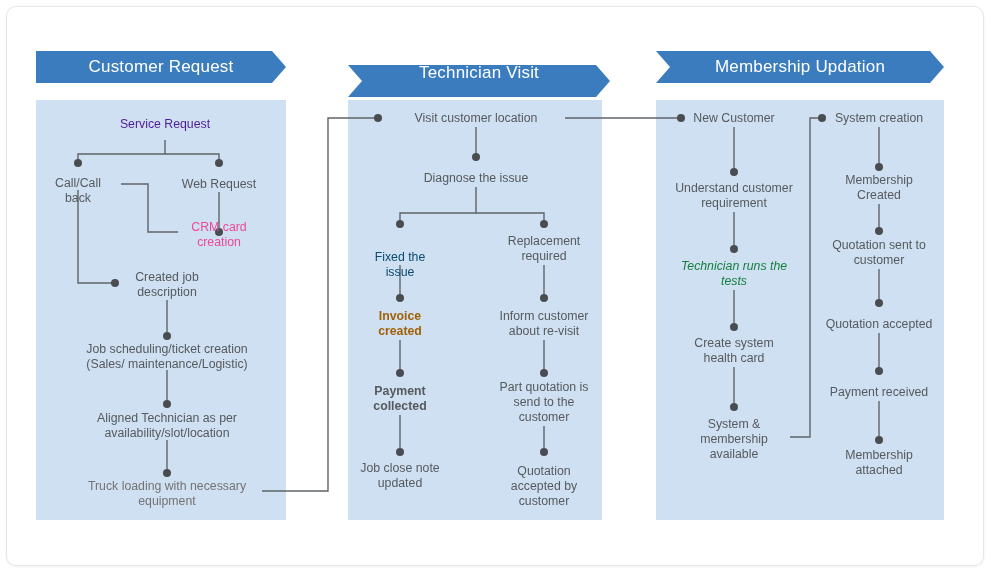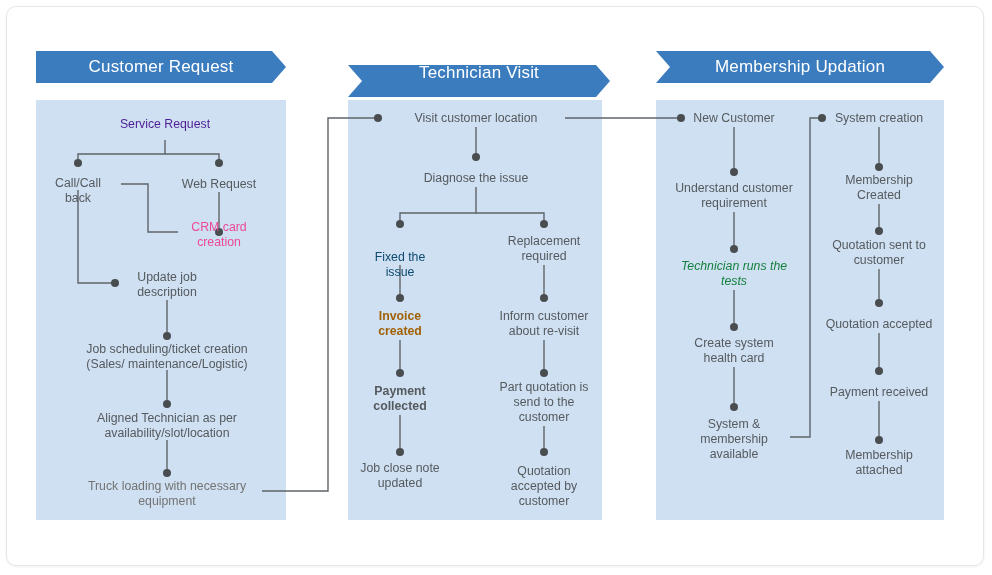--- a/index.html
+++ b/index.html
@@ -149,21 +149,21 @@
           <polygon points="0,0 236,0 250,16 236,32 0,32 0,0" fill="#3a7cbe"></polygon>
         </svg>
         <span class="banner-label">Customer Request</span>
       </div>
       <div class="node" style="left: 165px; top: 117px; color: #4c1d95;">Service Request</div>
       <div class="node" style="left: 78px; top: 176px; color: rgb(85, 90, 94);">Call/Call
 back</div>
       <div class="node" style="left: 219px; top: 177px; color: rgb(85, 90, 94);">Web Request</div>
       <div class="node" style="left: 219px; top: 220px; color: #ec4899;">CRM card
 creation</div>
-      <div class="node" style="left: 167px; top: 270px; color: rgb(85, 90, 94);">Update job
+      <div class="node" style="left: 167px; top: 270px; color: rgb(85, 90, 94);">Created job
 description</div>
       <div class="node" style="left: 167px; top: 342px; color: rgb(85, 90, 94);">Job scheduling/ticket creation
 (Sales/ maintenance/Logistic)</div>
       <div class="node" style="left: 167px; top: 411px; color: rgb(85, 90, 94);">Aligned Technician as per
 availability/slot/location</div>
       <div class="node" style="left: 167px; top: 479px; color: #737373;">Truck loading with necessary
 equipment</div>
       <div class="lane-panel" style="left: 348px; top: 100px; width: 254px; height: 420px; background: rgb(207, 224, 242);"></div>
       <div class="banner" style="left: 348px; top: 65px; width: 262px; height: 16px;">
         <svg width="262" height="32" viewBox="0 0 262 32">

